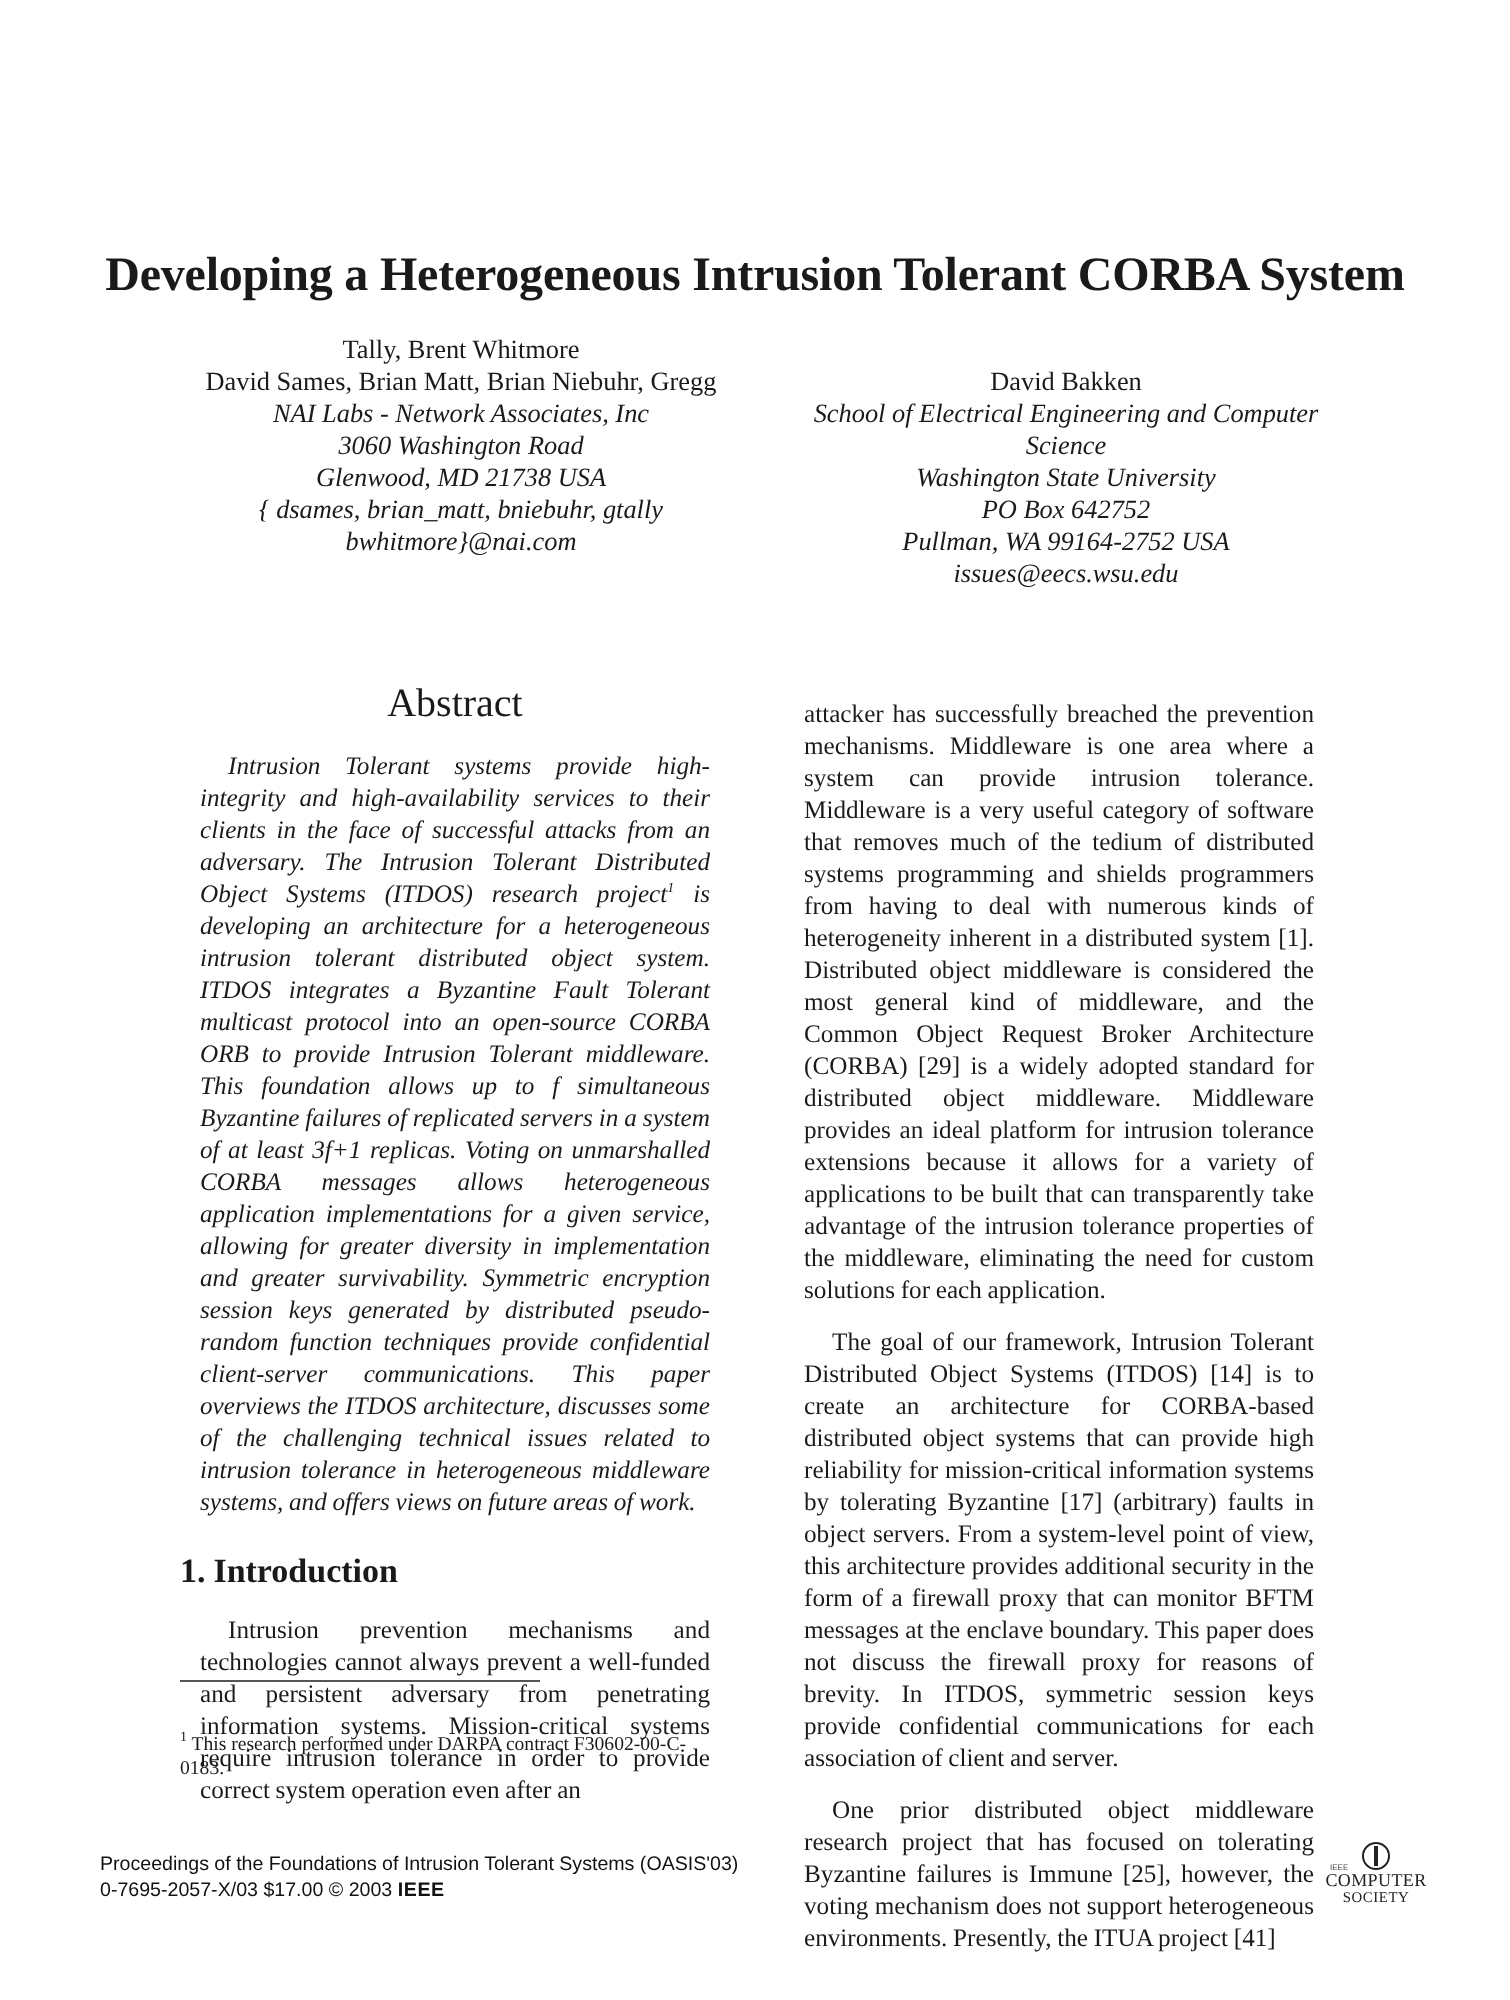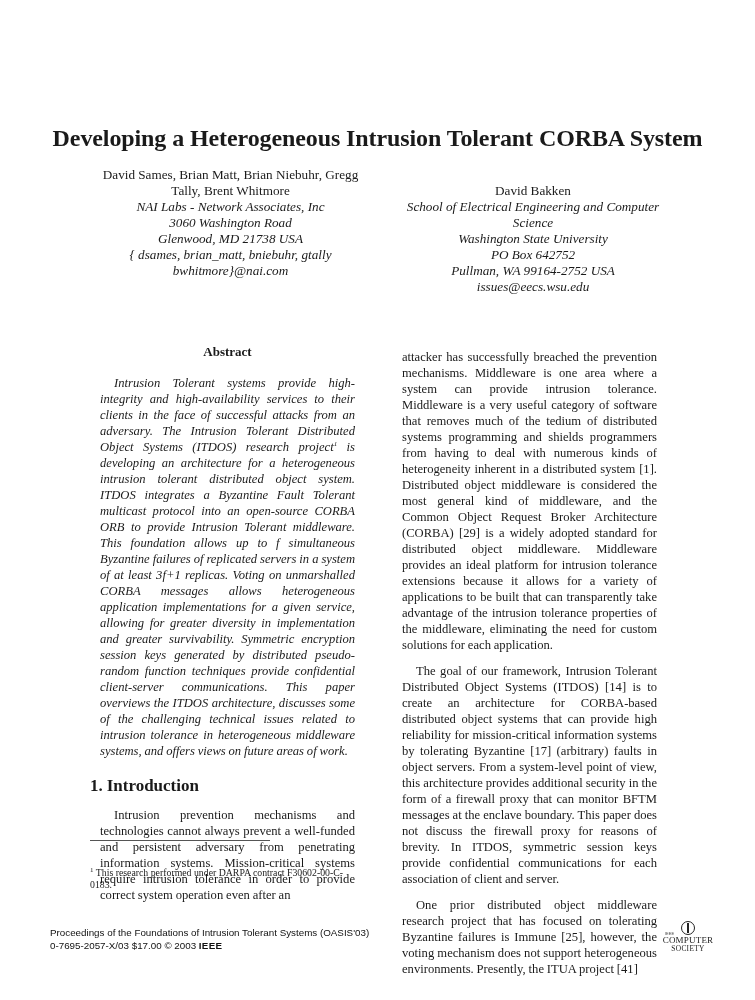--- a/index.html
+++ b/index.html
@@ -24,21 +24,21 @@
 
   .col {
     position: absolute; font-size: 12.6px; line-height: 16px;
     text-align: justify; word-spacing: -0.3px;
   }
   .col.left { left: 90px; width: 275px; top: 343px; }
   .col.right { left: 392px; width: 275px; top: 339px; }
   .col p { margin: 10px; text-indent: 0; }
   .col p.indent { text-indent: 14px; }
   .abstract-head {
-    text-align: center; font-weight: bold; font-size: 13px;
+    text-align: center; font-weight: normal; font-size: 20px;
     margin: 0 0 14px 0; line-height: 18px;
   }
   .abstract-body { font-style: italic; }
   .section-head {
     font-weight: bold; font-size: 17px; line-height: 18px;
     margin: 18px 0 12px 0;
   }
   sup { font-size: 7px; vertical-align: super; line-height: 0; }
 
   .footnote-rule {
@@ -81,22 +81,22 @@
     font-family: "Liberation Serif", serif; font-size: 7.4px; letter-spacing: 0.3px;
     line-height: 8px; color:#222;
   }
 </style>
 </head>
 <body>
 
 <div class="title">Developing a Heterogeneous Intrusion Tolerant CORBA System</div>
 
 <div class="author-block left">
+  <div>Tally, Brent Whitmore</div>
   <div>David Sames, Brian Matt, Brian Niebuhr, Gregg</div>
-  <div>Tally, Brent Whitmore</div>
   <div class="it">NAI Labs - Network Associates, Inc</div>
   <div class="it">3060 Washington Road</div>
   <div class="it">Glenwood, MD 21738 USA</div>
   <div class="it">{ dsames, brian_matt, bniebuhr, gtally</div>
   <div class="it">bwhitmore}@nai.com</div>
 </div>
 
 <div class="author-block right">
   <div class="names-right">David Bakken</div>
   <div class="it">School of Electrical Engineering and Computer</div>

